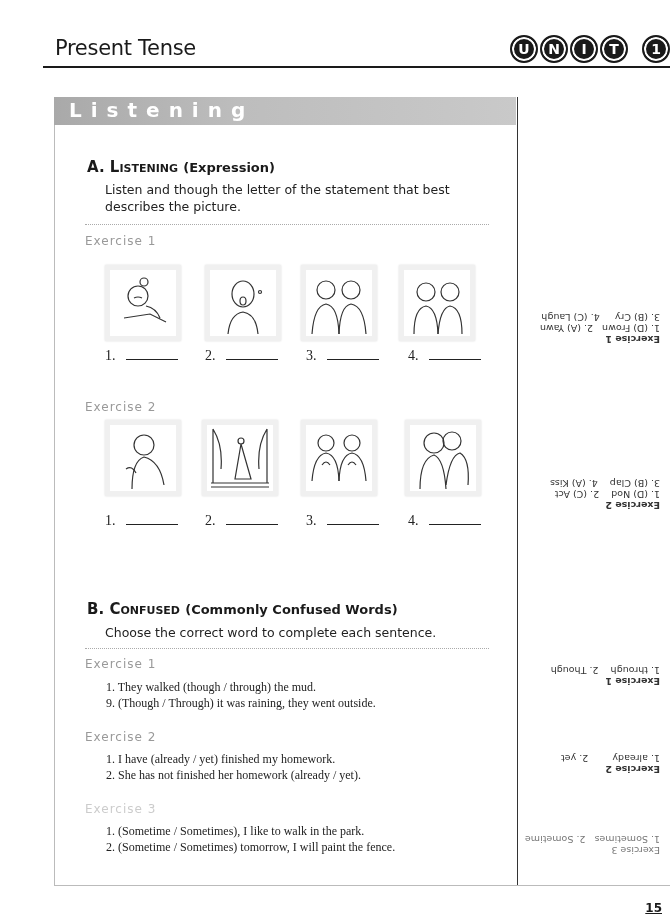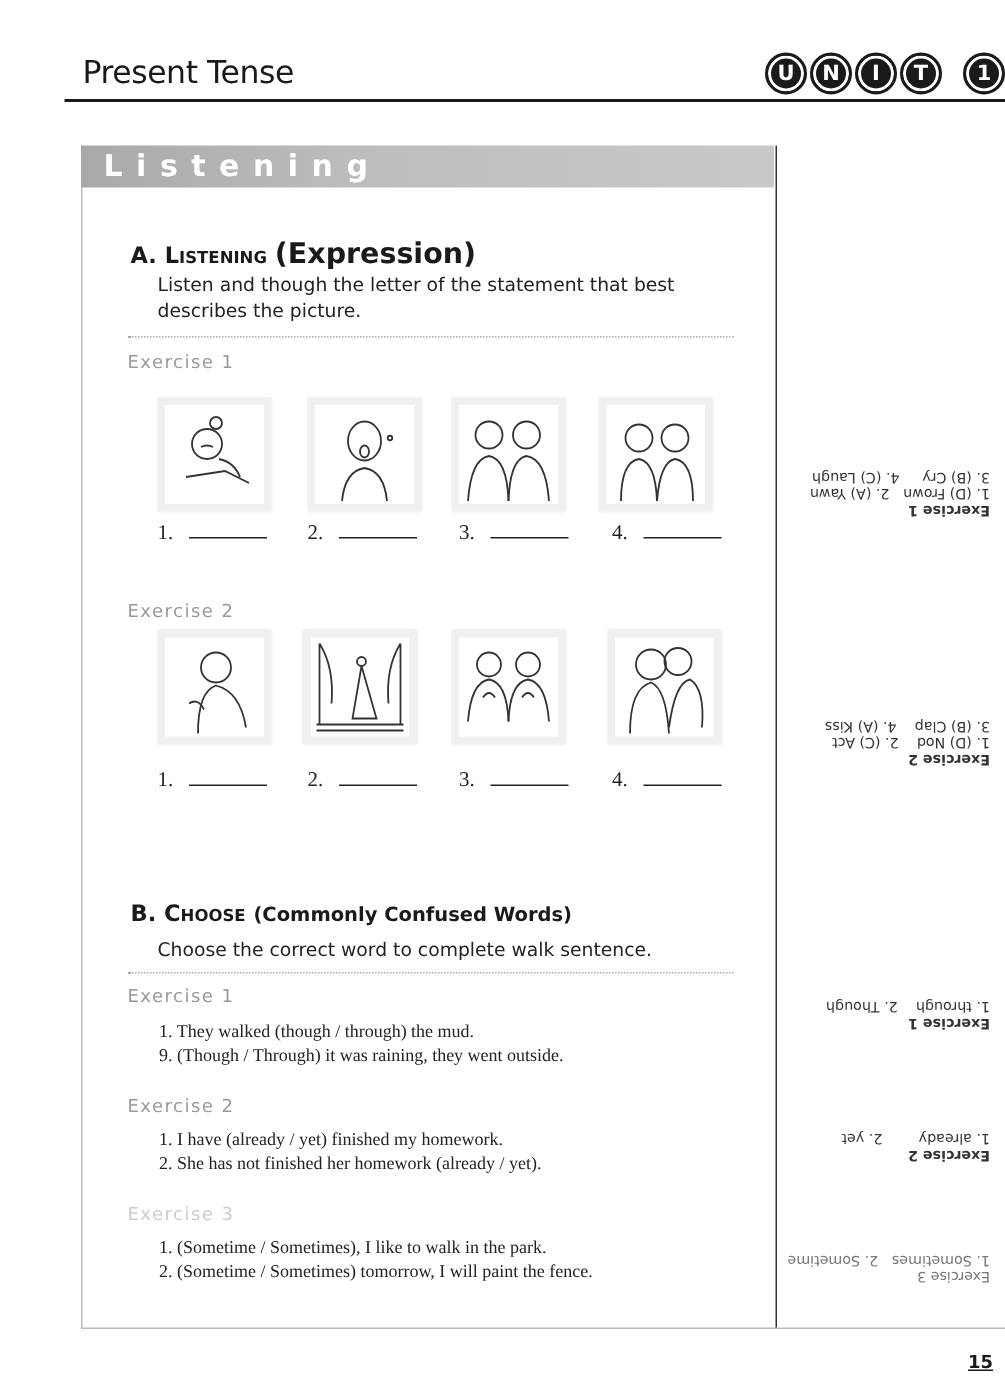--- a/index.html
+++ b/index.html
@@ -43,21 +43,21 @@
 <div class="main-frame"></div>
 <div class="answer-col"></div>
 
 <div class="vocab-banner">
   <span>Listening</span>
 </div>
 
 <div class="sec-title" style="top:158px;">
   <span>A.</span>
   <span class="sc">Listening</span>
-  <span style="font-size:19px">(Expression)</span>
+  <span style="font-size:13px">(Expression)</span>
 </div>
 <div class="instr" style="top:181px;">Listen and though the letter of the statement that best describes the picture.</div>
 <div class="dots" style="top:224px;"></div>
 
 <div class="ex-label" style="top:234px;">Exercise 1</div>
 
 <div class="pic" style="left:105px;top:265px;">
   <svg viewBox="0 0 66 66">
       <g fill="none" stroke="#333" stroke-width="1.2">
         <circle cx="28" cy="26" r="10"></circle>
@@ -146,24 +146,24 @@
     </svg>
 </div>
 
 <div class="blank" style="left:105px;top:513px;"><span>1.</span><i></i></div>
 <div class="blank" style="left:205px;top:513px;"><span>2.</span><i></i></div>
 <div class="blank" style="left:306px;top:513px;"><span>3.</span><i></i></div>
 <div class="blank" style="left:408px;top:513px;"><span>4.</span><i></i></div>
 
 <div class="sec-title" style="top:600px;">
   <span>B.</span>
-  <span class="sc">Choose</span>
+  <span class="sc">Confused</span>
   <span style="font-size:13px">(Commonly Confused Words)</span>
 </div>
-<div class="instr" style="top:624px;">Choose the correct word to complete walk sentence.</div>
+<div class="instr" style="top:624px;">Choose the correct word to complete each sentence.</div>
 <div class="dots" style="top:648px;"></div>
 
 <div class="ex-label" style="top:657px;">Exercise 1</div>
 <div class="sent" style="top:680px;">1.  They walked (though / through) the mud.</div>
 <div class="sent" style="top:696px;">9.  (Though / Through) it was raining, they went outside.</div>
 
 <div class="ex-label" style="top:730px;">Exercise 2</div>
 <div class="sent" style="top:752px;">1.  I have (already / yet) finished my homework.</div>
 <div class="sent" style="top:768px;">2.  She has not finished her homework (already / yet).</div>
 

